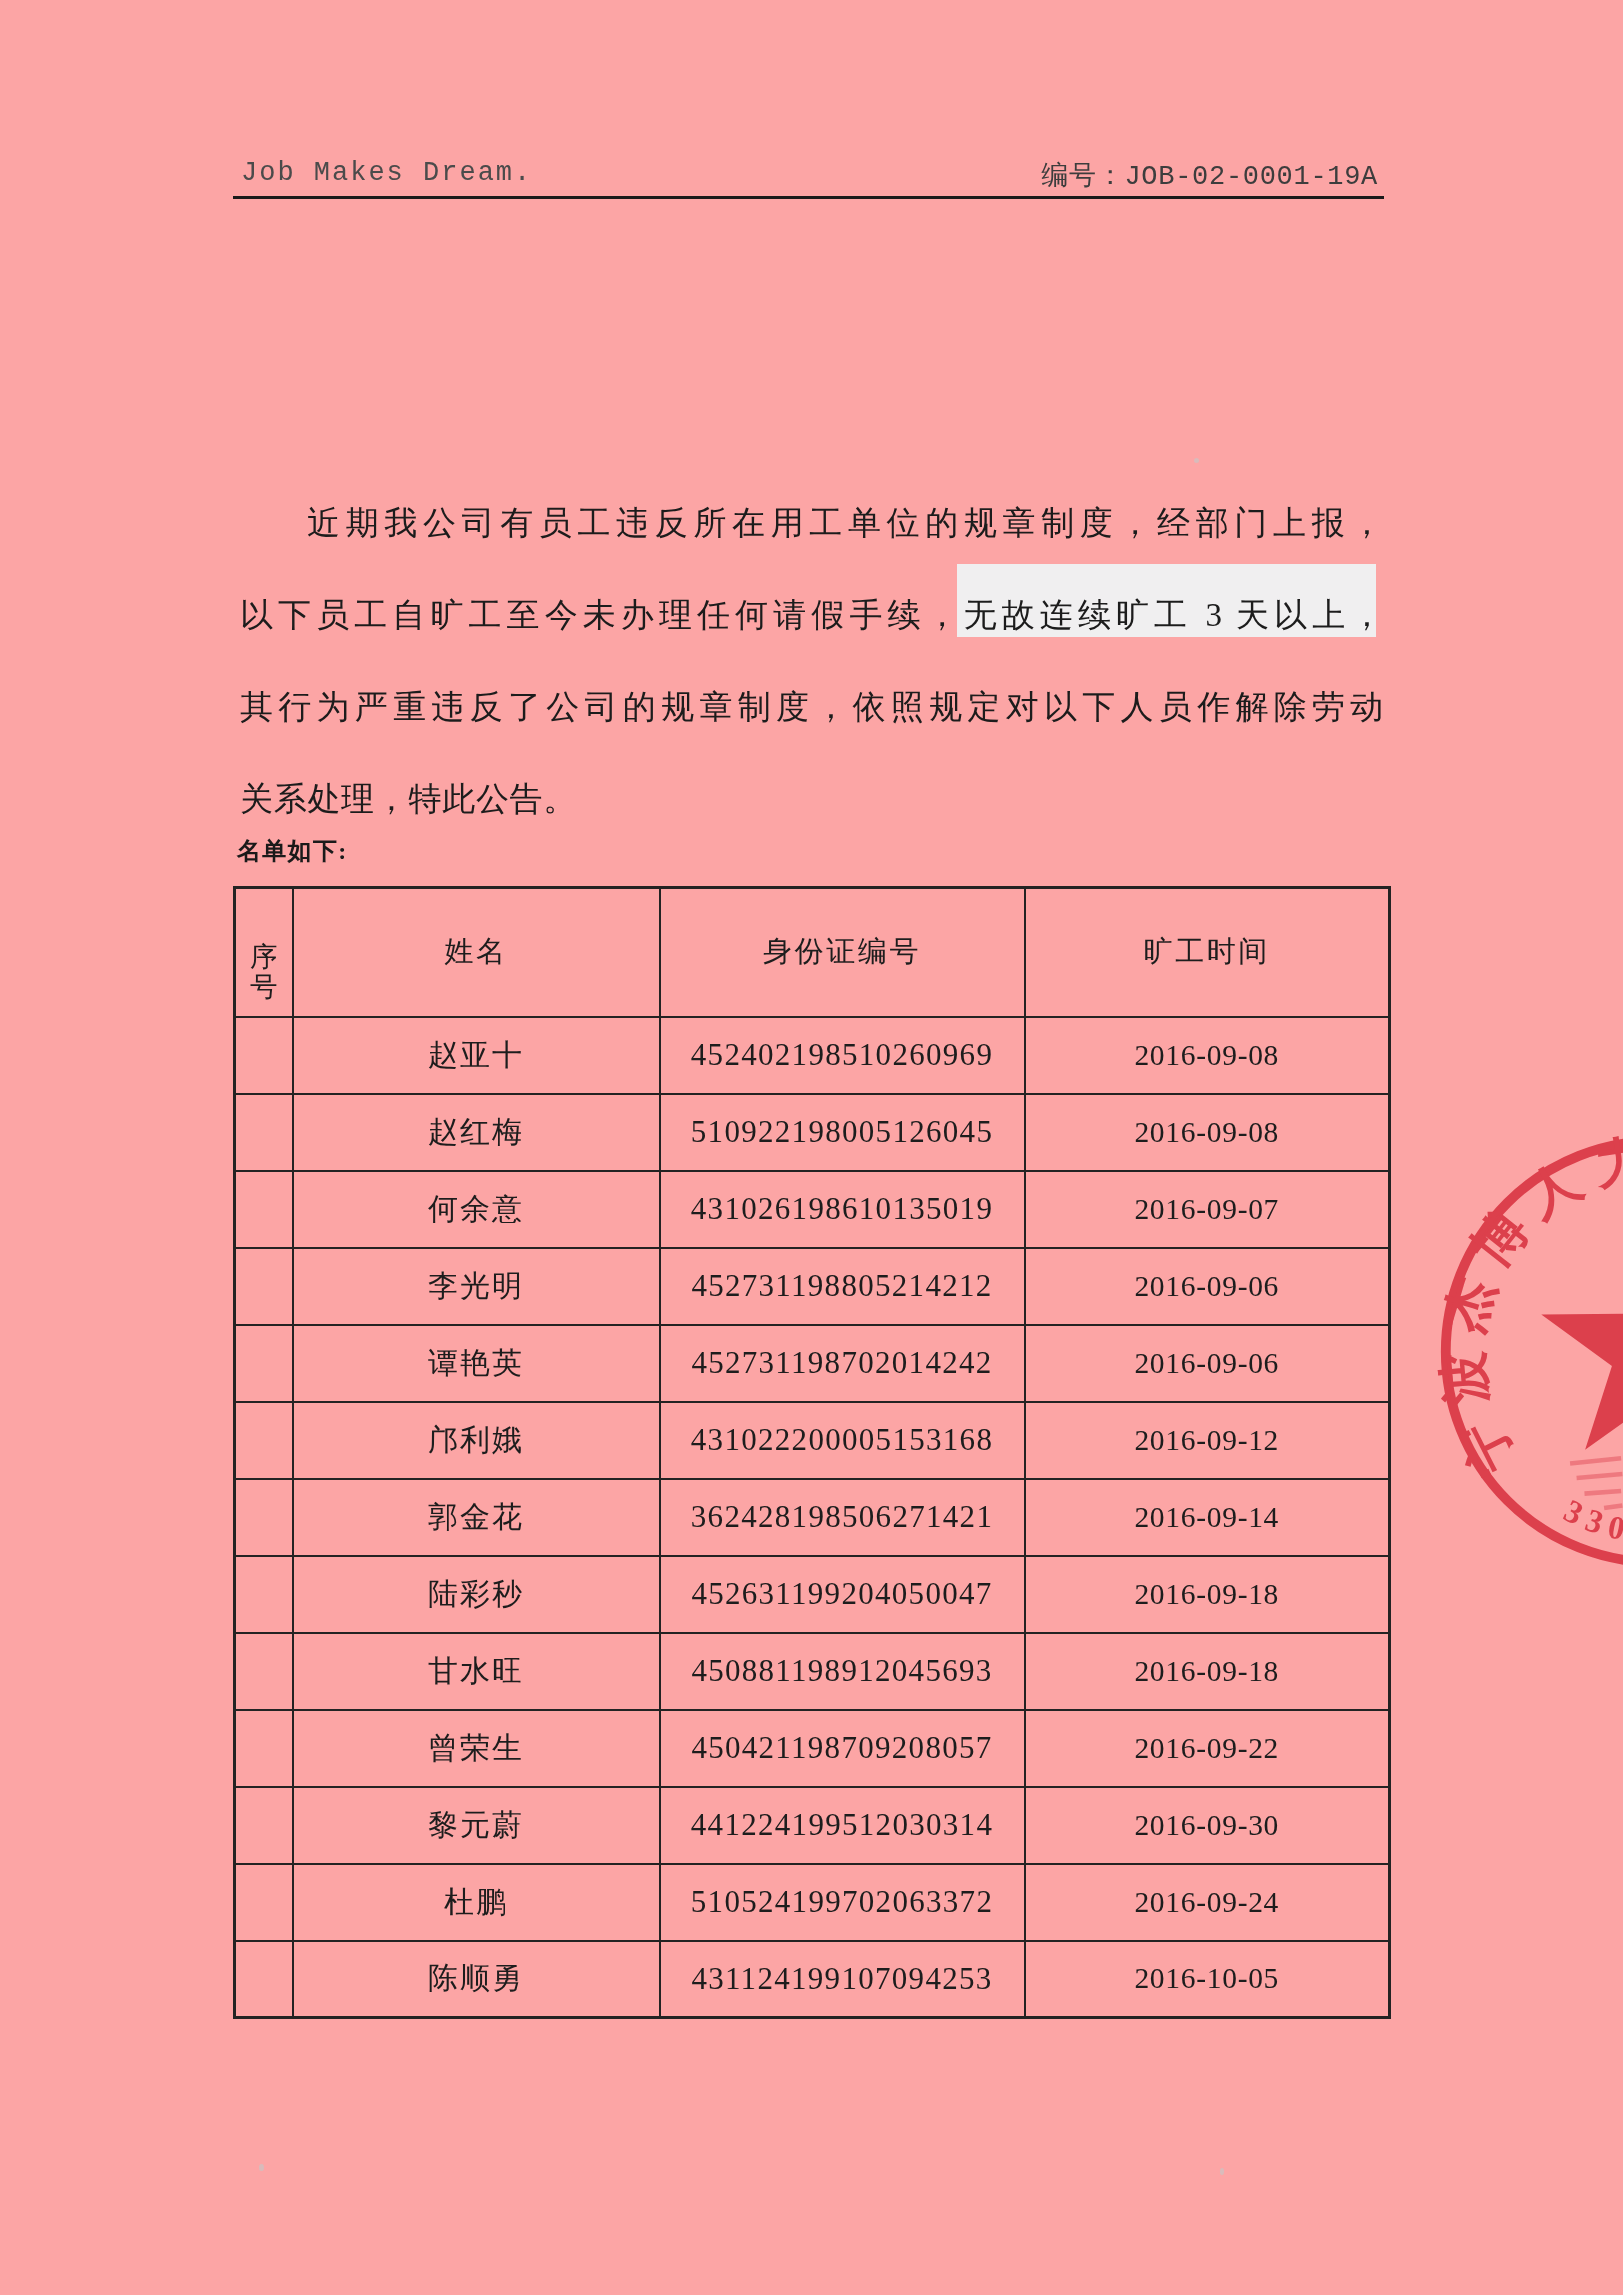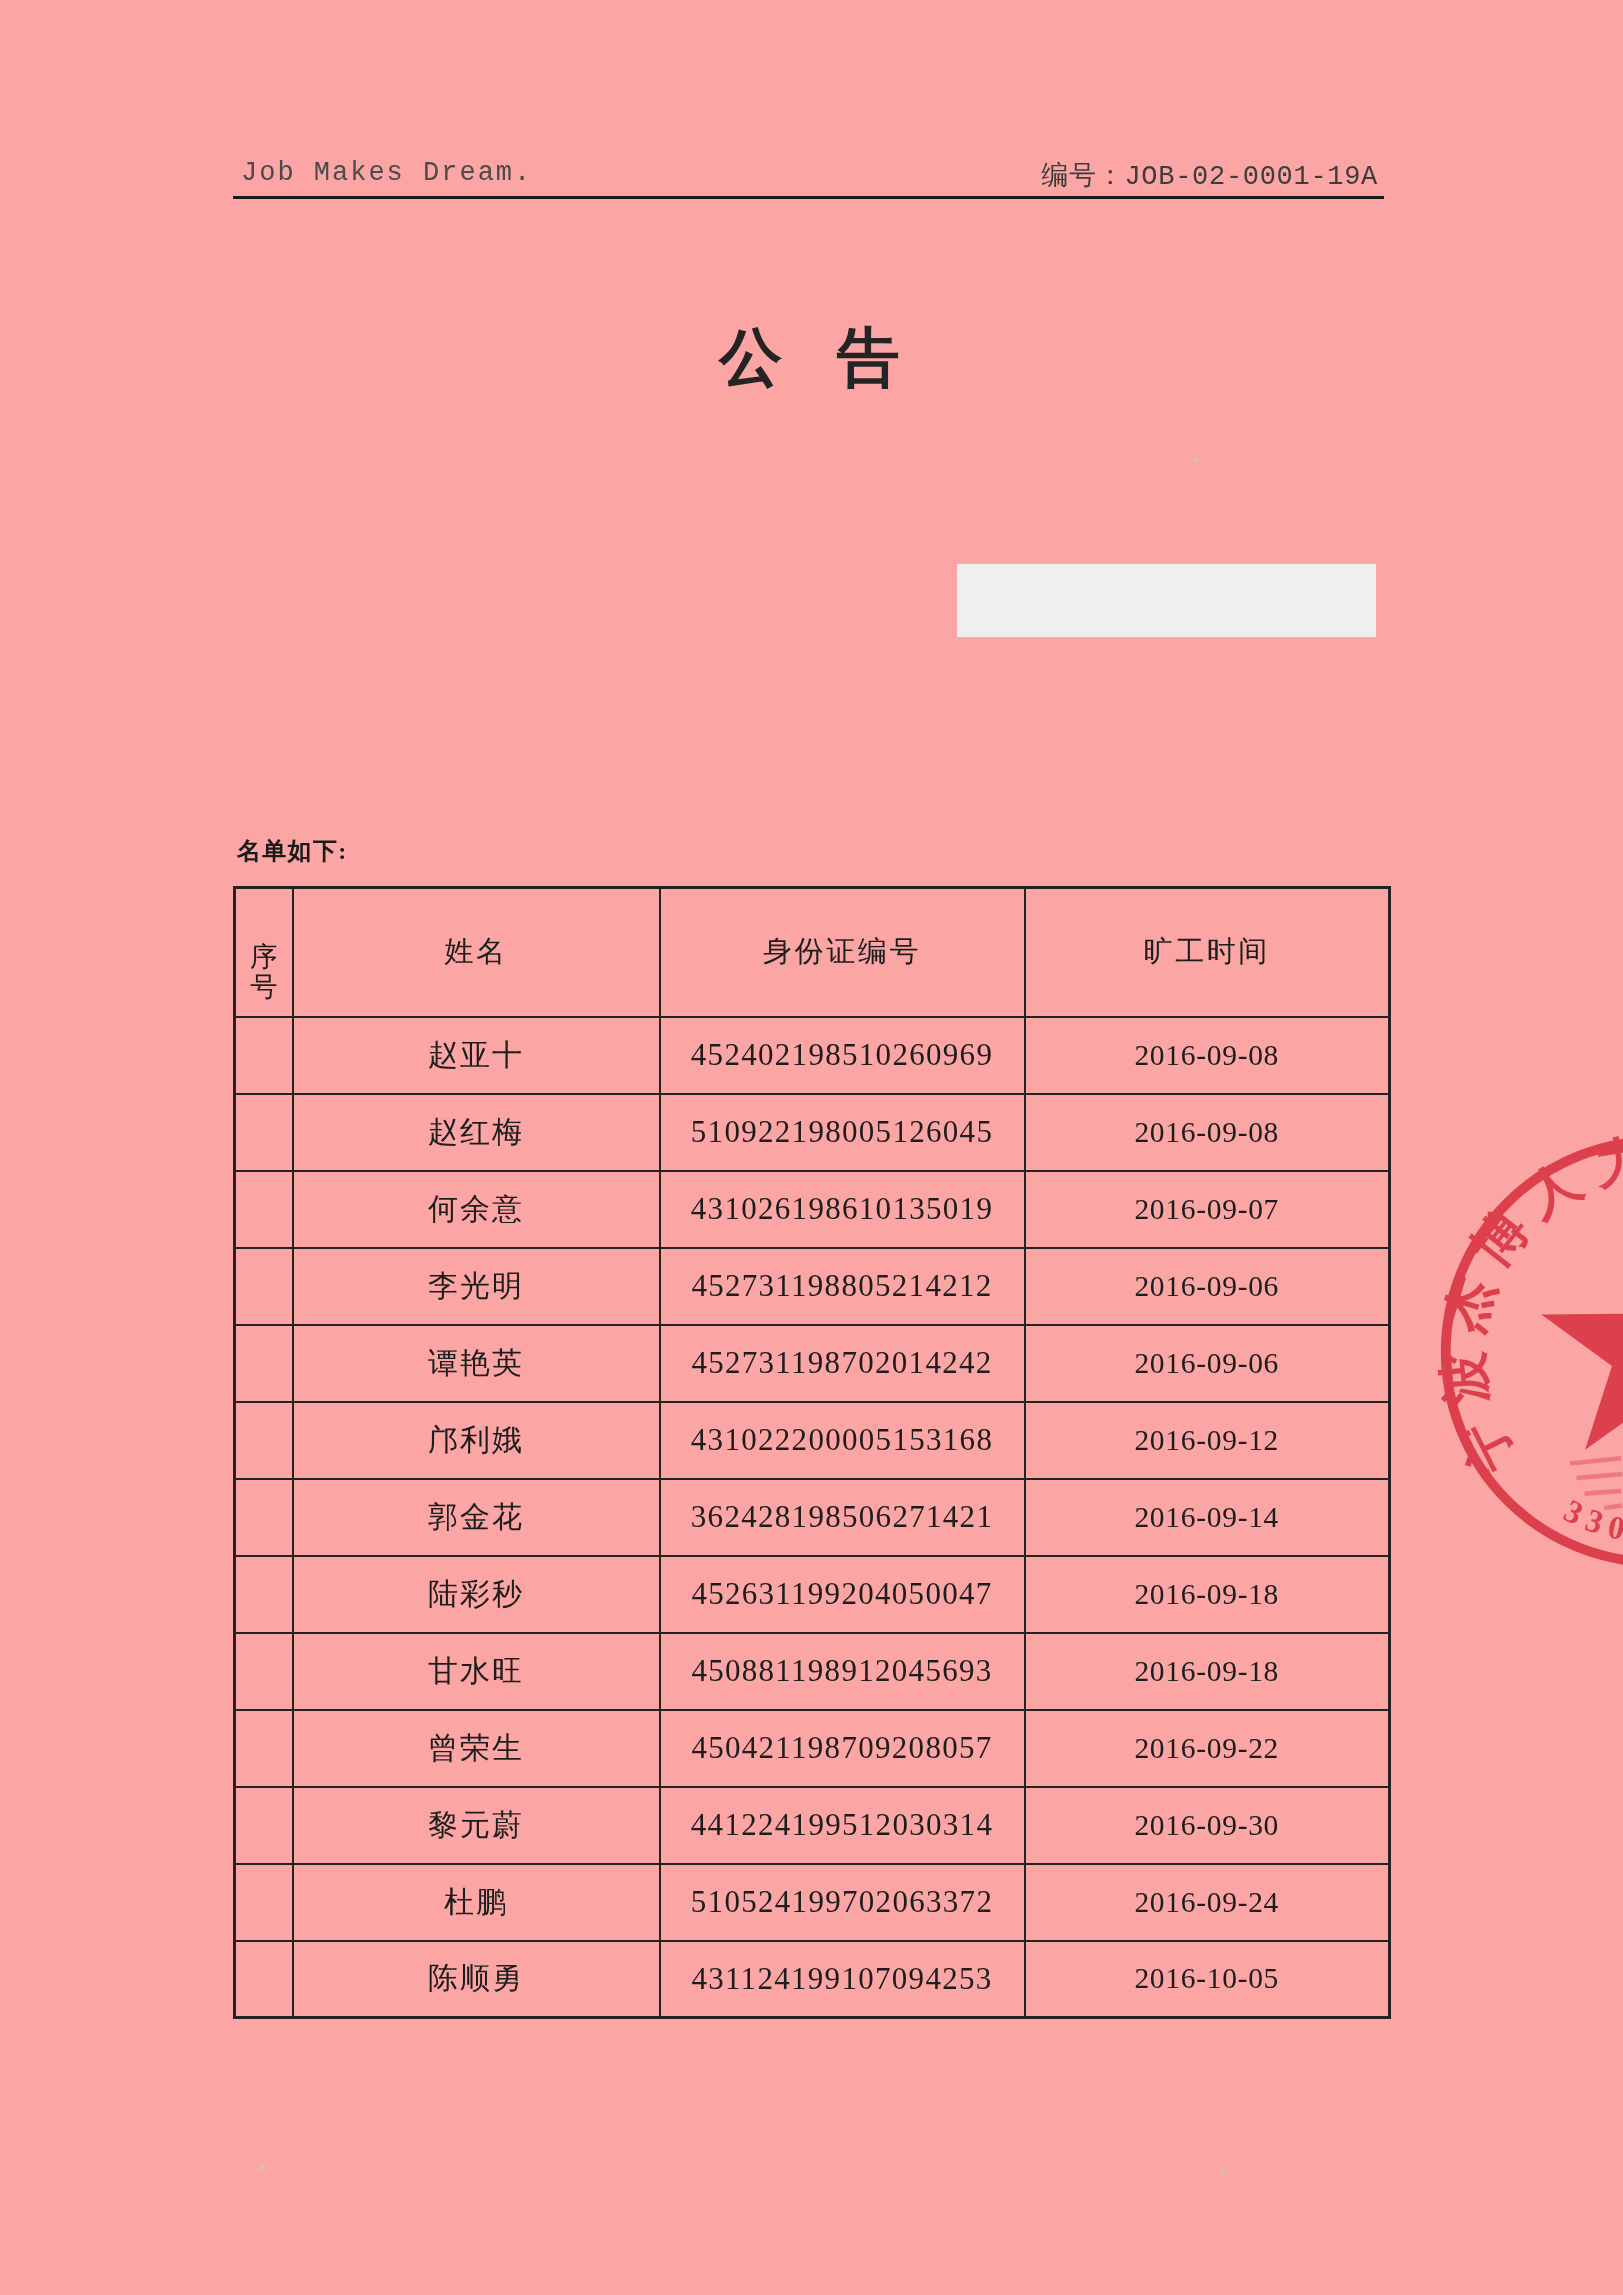--- a/index.html
+++ b/index.html
@@ -88,24 +88,29 @@
 </style>
 </head>
 <body>
 
 <div class="page">
 
   <span class="slogan">Job Makes Dream.</span>
   <span class="doc-no">编号：JOB-02-0001-19A</span>
   <div class="rule"></div>
 
-  <h1 class="title">公 告</h1>
 
   <div class="blot"></div>
 
+  <div class="body-text">
+    <div class="bline indent">近期我公司有员工违反所在用工单位的规章制度，经部门上报，</div>
+    <div class="bline">以下员工自旷工至今未办理任何请假手续，无故连续旷工 3 天以上，</div>
+    <div class="bline">其行为严重违反了公司的规章制度，依照规定对以下人员作解除劳动</div>
+    <div class="bline last">关系处理，特此公告。</div>
+  </div>
 
   <div class="list-label">名单如下:</div>
 
   <table class="roster">
     <colgroup>
       <col style="width:58px">
         <col style="width:367px">
         <col style="width:365px">
         <col style="width:365px">
     </colgroup>

